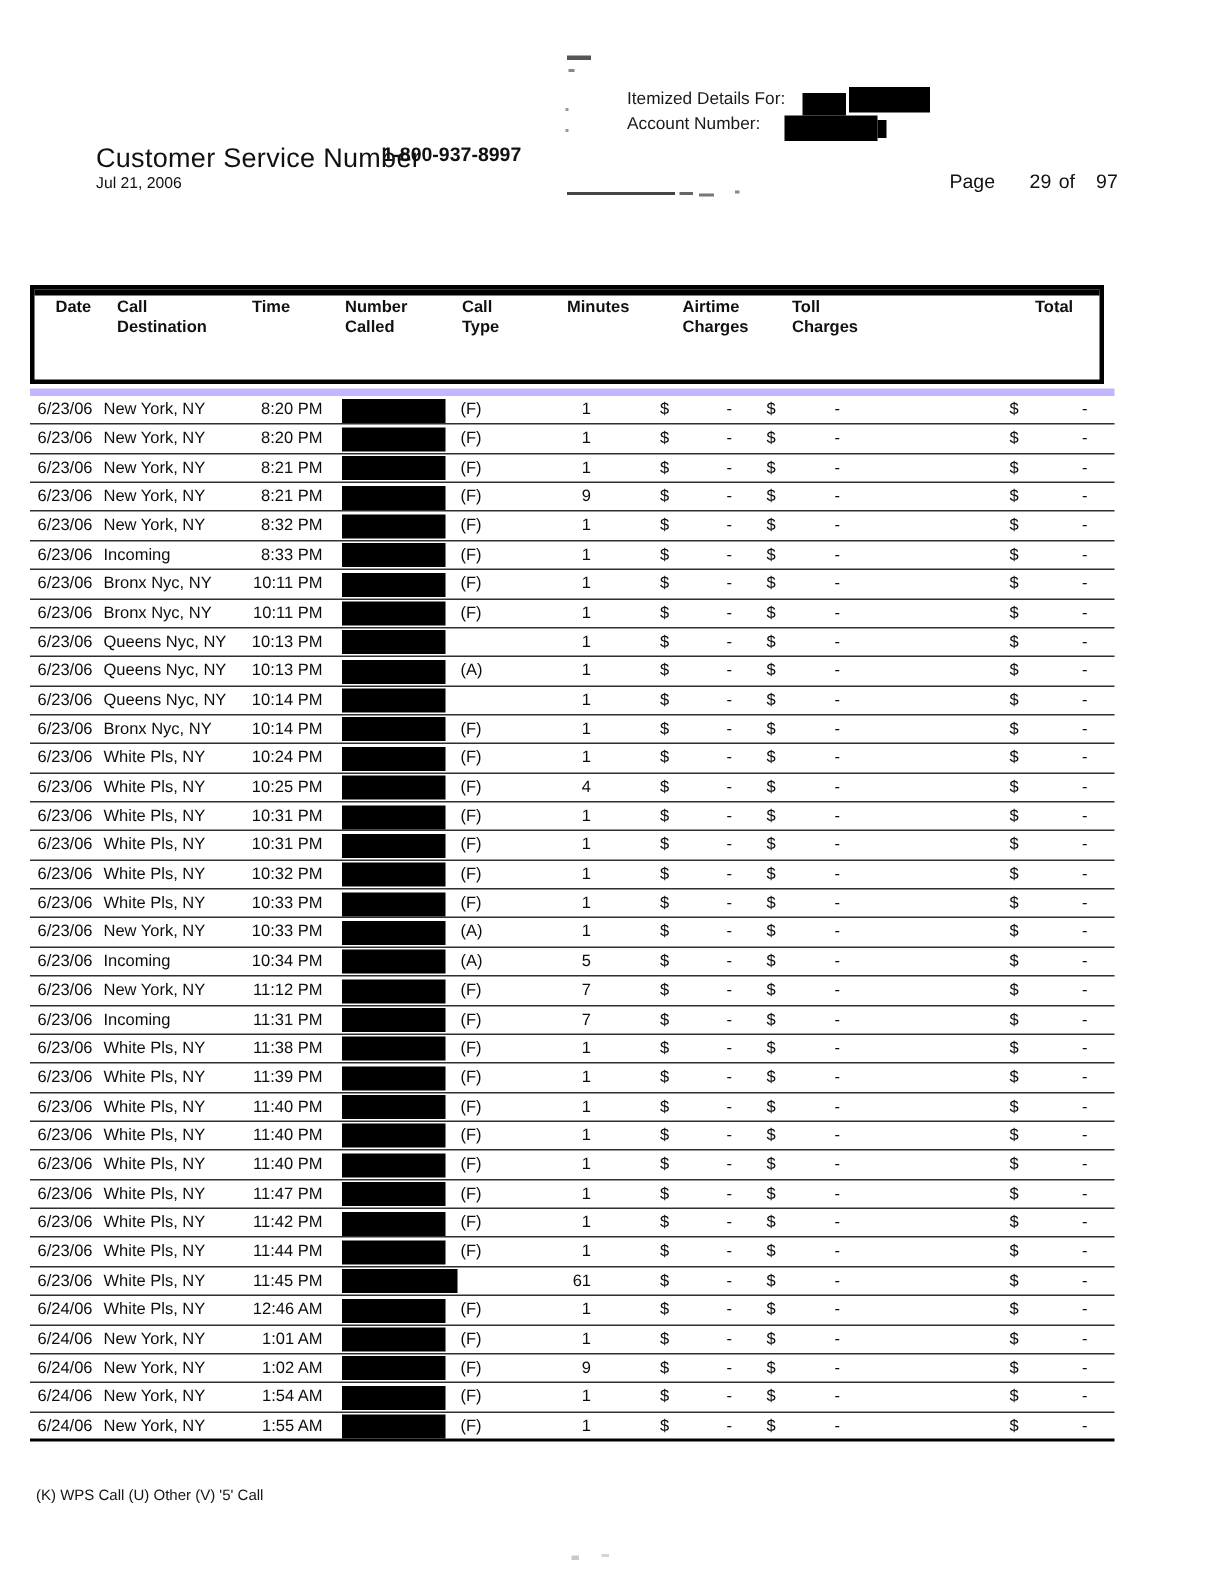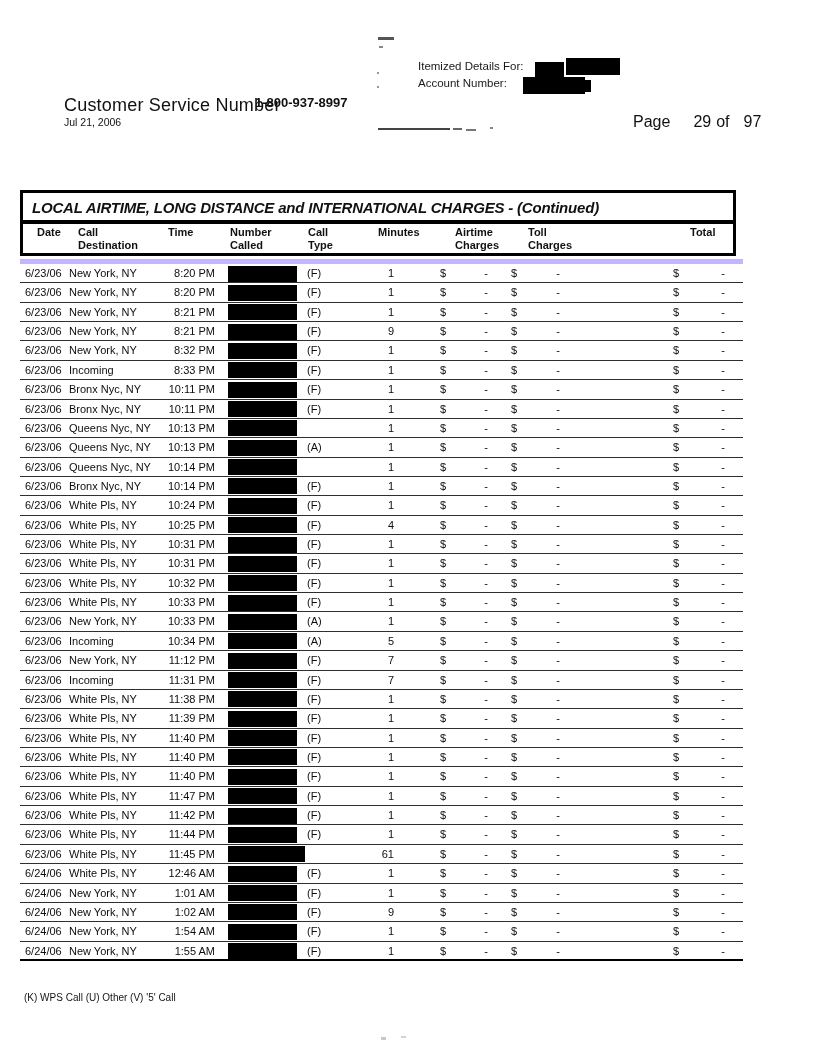--- a/index.html
+++ b/index.html
@@ -9,21 +9,21 @@
     font-family:"Liberation Sans", sans-serif; color:#111; overflow:hidden;
     margin:0 auto;
   }
   .abs { position:absolute; }
 
   
   .lbl-sm { font-size:11.5px; color:#1a1a1a; }
   .cs-label { font-size:18px; font-weight:normal; letter-spacing:.2px; }
   .cs-number { font-size:13px; font-weight:bold; }
   .stmt-date { font-size:10.5px; }
-  .page-ind { font-size:16px; display:flex; }
+  .page-ind { font-size:13px; display:flex; }
   .page-ind span { display:inline-block; }
   .redact { position:absolute; background:#000; }
 
   
   .art { position:absolute; background:#555; }
 
   
   .tbl-head {
     position:absolute; left:20px; top:190px; width:716px; height:66px;
     border:3px solid #000; background:#fff;
@@ -97,21 +97,20 @@
     <span style="width:14px;"></span>
     <span>97</span>
   </div>
 
   <div class="art" style="left:378px; top:128px; width:72px; height:2px; background:#444;"></div>
   <div class="art" style="left:453px; top:128px; width:9px; height:2px; background:#666;"></div>
   <div class="art" style="left:466px; top:129px; width:10px; height:2px; background:#777;"></div>
   <div class="art" style="left:490px; top:127px; width:3px; height:2px; background:#888;"></div>
 
   <div class="tbl-head">
-    <div class="tbl-title">LOCAL AIRTIME, LONG DISTANCE and INTERNATIONAL CHARGES  - (Continued)</div>
     <div class="tbl-title-rule"></div>
     <div class="hdr-cells" id="header-cols">
         <div class="hcol hcol-0"><span>Date</span></div>
         <div class="hcol hcol-1"><span>Call</span><br><span>Destination</span></div>
         <div class="hcol hcol-2"><span>Time</span></div>
         <div class="hcol hcol-3"><span>Number</span><br><span>Called</span></div>
         <div class="hcol hcol-4"><span>Call</span><br><span>Type</span></div>
         <div class="hcol hcol-5"><span>Minutes</span></div>
         <div class="hcol hcol-6"><span>Airtime</span><br><span>Charges</span></div>
         <div class="hcol hcol-7"><span>Toll</span><br><span>Charges</span></div>

